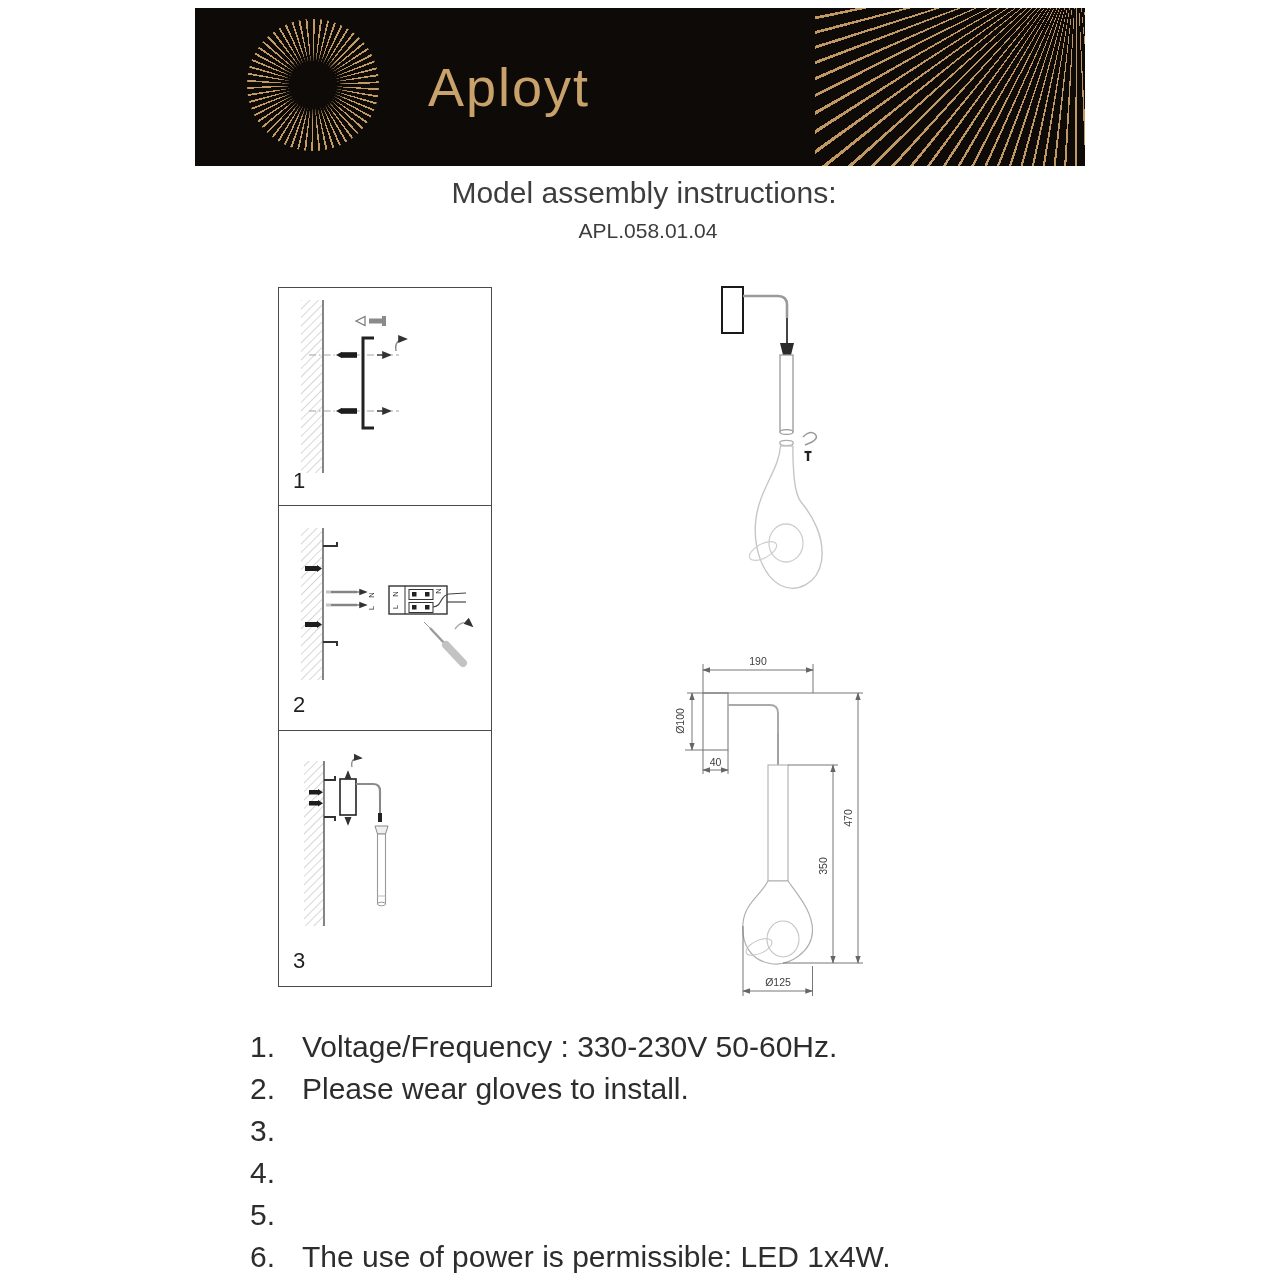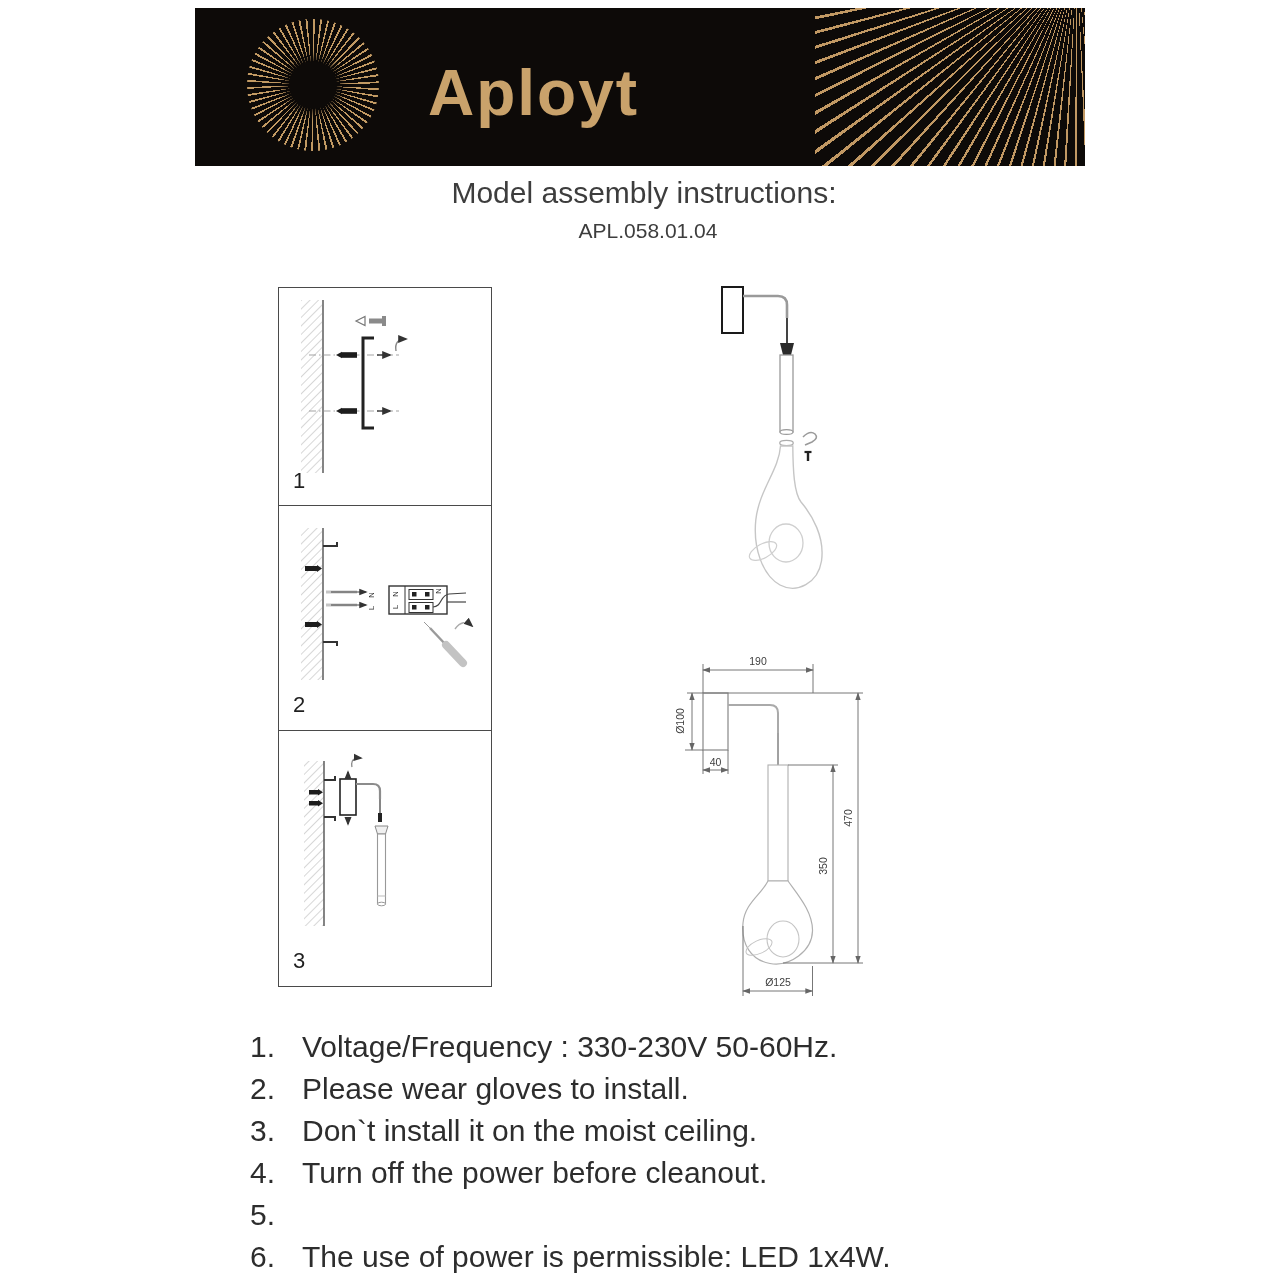--- a/index.html
+++ b/index.html
@@ -15,21 +15,21 @@
   }
   .sun-rays {
     position:absolute; left:52px; top:11px; width:132px; height:132px; border-radius:50%;
     background:repeating-conic-gradient(#c29a63 0deg 1.7deg, rgba(0,0,0,0) 1.7deg 6.2deg);
   }
   .sun-center {
     position:absolute; left:94px; top:53px; width:48px; height:48px; border-radius:50%;
     background:#0d0a08; box-shadow:0 0 10px 4px #0d0a08;
   }
   .brand {
-    position:absolute; left:233px; top:48px; font-size:64px; font-weight:700;
+    position:absolute; left:233px; top:48px; font-size:54px; font-weight:400;
     letter-spacing:2px; color:#c9a26b;
   }
   .corner-rays {
     position:absolute; right:0; top:0; width:270px; height:158px;
     background:repeating-conic-gradient(from 150deg at 97% -28%,
       rgba(203,160,104,.95) 0deg .6deg, rgba(0,0,0,0) .6deg 3.0deg);
   }
   
   .title-block { position:absolute; left:4px; top:174px; width:100%; text-align:center; color:#3d3d3d; }
   .title-line1 { font-size:30px; line-height:38px; }
@@ -225,25 +225,23 @@
     <div class="row">
       <span class="num">1.</span>
       <span class="txt">Voltage/Frequency : 330-230V 50-60Hz.</span>
     </div>
     <div class="row">
       <span class="num">2.</span>
       <span class="txt">Please wear gloves to install.</span>
     </div>
     <div class="row">
       <span class="num">3.</span>
-      <span class="txt">Don`t install it on the moist ceiling.</span>
     </div>
     <div class="row">
       <span class="num">4.</span>
-      <span class="txt">Turn off the power before cleanout.</span>
     </div>
     <div class="row">
       <span class="num">5.</span>
     </div>
     <div class="row">
       <span class="num">6.</span>
       <span class="txt">The use of power is permissible: LED 1x4W.</span>
     </div>
   </div>
 

